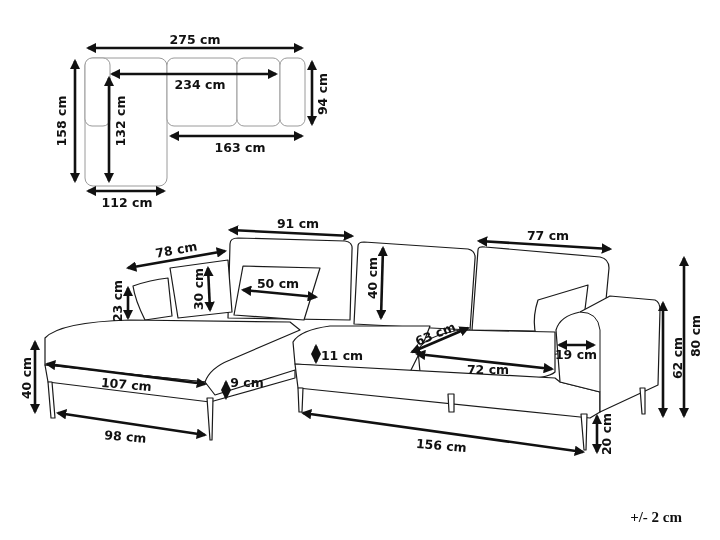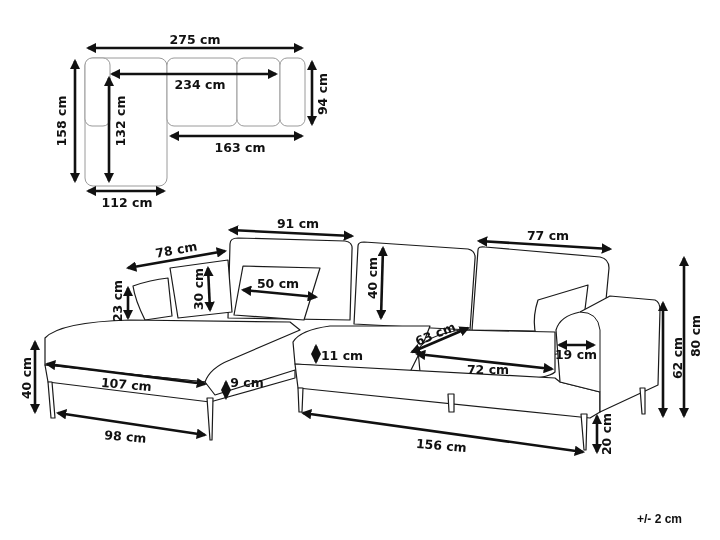--- a/index.html
+++ b/index.html
@@ -3,21 +3,21 @@
 <meta charset="utf-8">
 <style>
   html, body { margin: 0; padding: 0; background: #ffffff; }
   body { width: 720px; height: 540px; position: relative; overflow: hidden; font-family: "DejaVu Sans", sans-serif; }
   svg { position: absolute; left: 0; top: 0; }
   .outline { fill: #ffffff; stroke: #1a1a1a; stroke-width: 1.2; stroke-linejoin: round; }
   .thin { fill: none; stroke: #1a1a1a; stroke-width: 1; }
   .plan { fill: #ffffff; stroke: #9a9a9a; stroke-width: 1; }
   .dim { stroke: #111111; stroke-width: 2.6; fill: none; }
   .lbl { font-family: "DejaVu Sans", sans-serif; font-weight: bold; font-size: 12.5px; fill: #111111; }
-  .tol { position: absolute; right: 38px; bottom: 14px; font-family: Liberation Sans, sans-serif; font-weight: bold; font-size: 12px; color: #111111; }
+  .tol { position: absolute; right: 38px; bottom: 14px; font-family: Liberation Serif, serif; font-weight: bold; font-size: 15px; color: #111111; }
 </style>
 </head>
 <body>
 
 <svg width="720" height="540" viewBox="0 0 720 540">
   <defs>
     <marker id="ah" viewBox="0 0 10 10" refX="8" refY="5" markerWidth="4" markerHeight="4" orient="auto-start-reverse">
       <path d="M0,0 L10,5 L0,10 z" fill="#111"></path>
     </marker>
   </defs>

